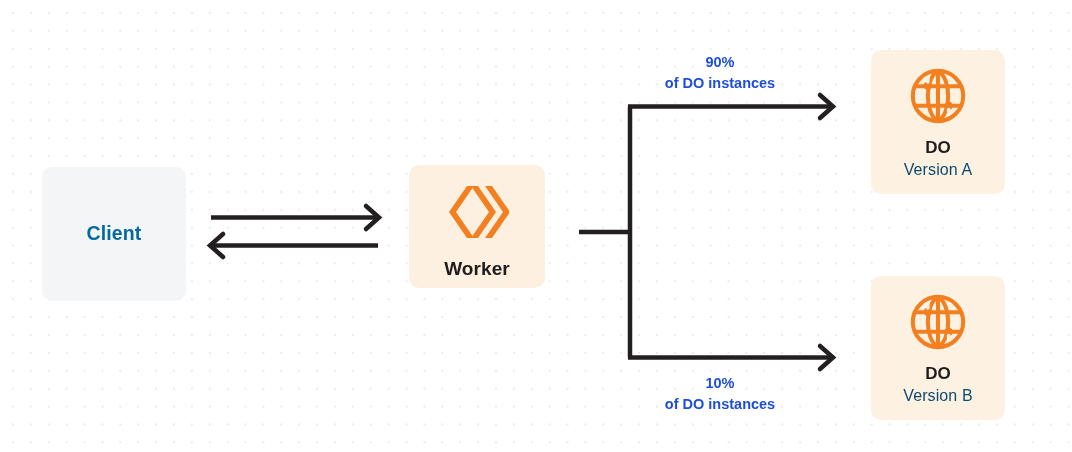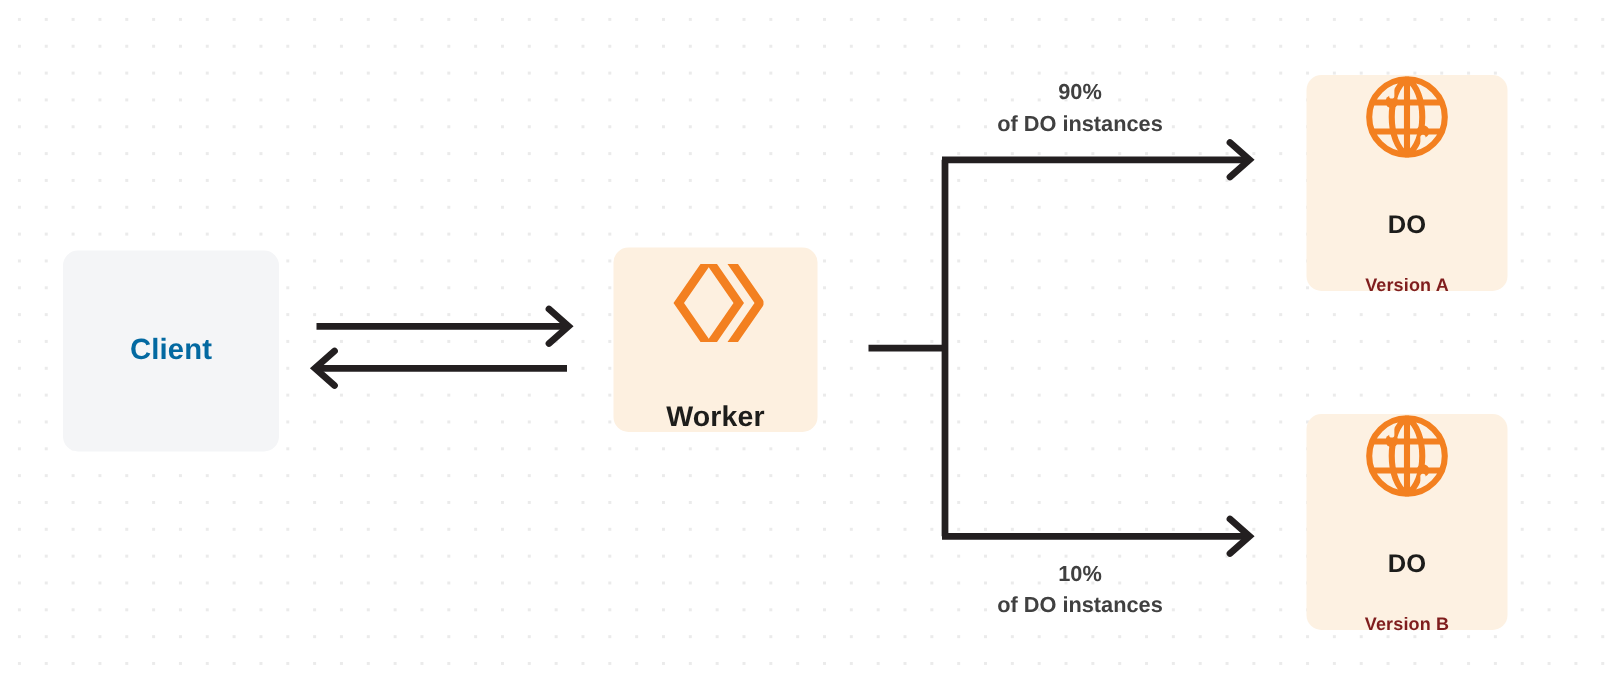--- a/index.html
+++ b/index.html
@@ -25,21 +25,20 @@
   }
 
   
   .node {
     position: absolute;
     border-radius: 10px;
     display: flex;
     flex-direction: column;
     align-items: center;
     justify-content: center;
-    gap: 20px;
   }
 
   .node-client {
     left: 42px;
     top: 167px;
     width: 144px;
     height: 134px;
     background: #f4f5f7;
   }
 
@@ -77,23 +76,23 @@
   }
 
   .node-title-sm {
     font-size: 17px;
     font-weight: bold;
     color: #1d1d1b;
     letter-spacing: 0.1px;
   }
 
   .node-sub {
-    font-size: 12px;
-    font-weight: bold;
-    color: #7f1d1d;
+    font-size: 16px;
+    font-weight: normal;
+    color: #0c4a6e;
     margin-top: 3px;
     letter-spacing: 0.1px;
   }
 
   .worker-label {
     font-size: 19px;
     font-weight: bold;
     color: #1d1d1b;
     margin-top: 14px;
     letter-spacing: 0.1px;
@@ -110,21 +109,21 @@
     height: 452px;
     pointer-events: none;
   }
 
   
   .edge-label {
     position: absolute;
     text-align: center;
     font-size: 14.5px;
     font-weight: bold;
-    color: #404040;
+    color: #1d4ed8;
     line-height: 1.45;
     white-space: nowrap;
   }
 
   .label-top    { left: 620px; top: 52px;  width: 200px; }
   .label-bottom { left: 620px; top: 373px; width: 200px; }
 </style>
 </head>
 <body>
 

